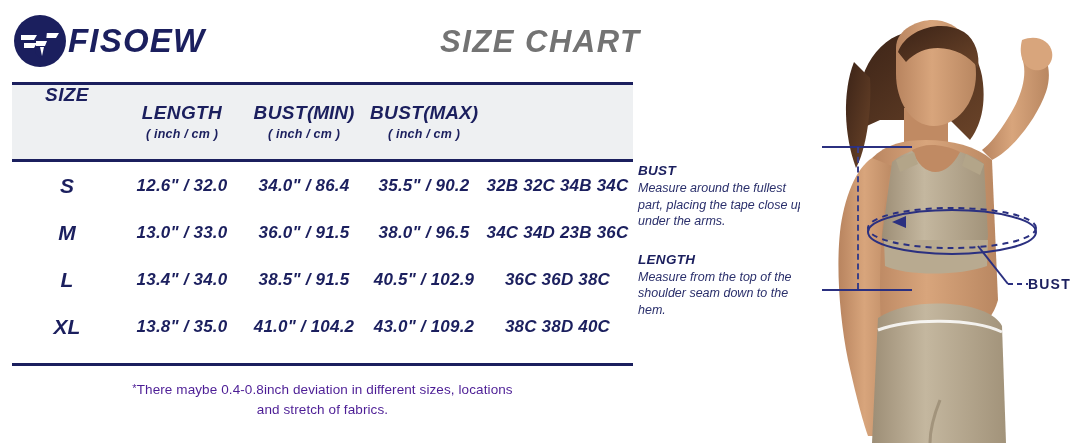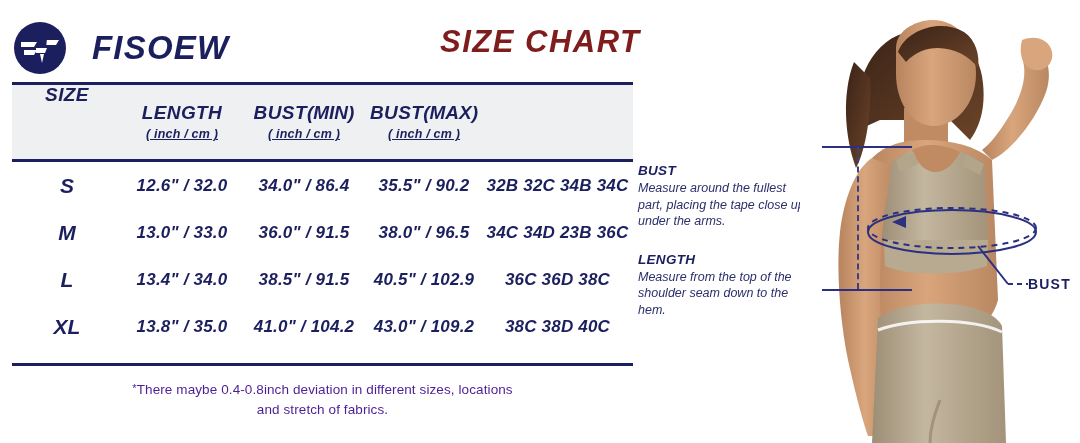--- a/index.html
+++ b/index.html
@@ -24,24 +24,24 @@
   }
 
   
   #brand-row {
     position: absolute;
     left: 0; top: 0;
     width: 645px; height: 80px;
   }
   #logo-lockup {
     position: absolute;
-    left: 12px; top: 20px;
+    left: 12px; top: 13px;
     display: flex;
     align-items: center;
-    gap: 24px;
+    gap: 0;
   }
   #logo-mark {
     width: 56px; height: 56px;
     position: relative;
   }
   #logo-mark svg { display: block; }
   #brand-name {
     font-size: 33px;
     font-weight: 700;
     font-style: italic;
@@ -49,21 +49,21 @@
     color: #1b1f5e;
     white-space: nowrap;
   }
   #chart-title {
     position: absolute;
     left: 440px; top: 24px;
     font-size: 31px;
     font-weight: 700;
     font-style: italic;
     letter-spacing: 1.5px;
-    color: #7f1d1d;
+    color: #737373;
     white-space: nowrap;
   }
 
   
   #size-table {
     position: absolute;
     left: 12px; top: 82px;
     width: 621px;
   }
   #table-head {
@@ -95,21 +95,20 @@
     font-size: 19px;
     letter-spacing: 0;
   }
   .hcell .h-sub {
     font-size: 12.5px;
     font-weight: 700;
     font-style: italic;
     margin-top: 5px;
     letter-spacing: .2px;
     white-space: nowrap;
-    text-decoration: underline;
   }
   .hcell.single { justify-content: flex-start; }
 
   #table-body {
     position: relative;
     height: 200px;
   }
   .trow {
     position: relative;
     height: 47px;

